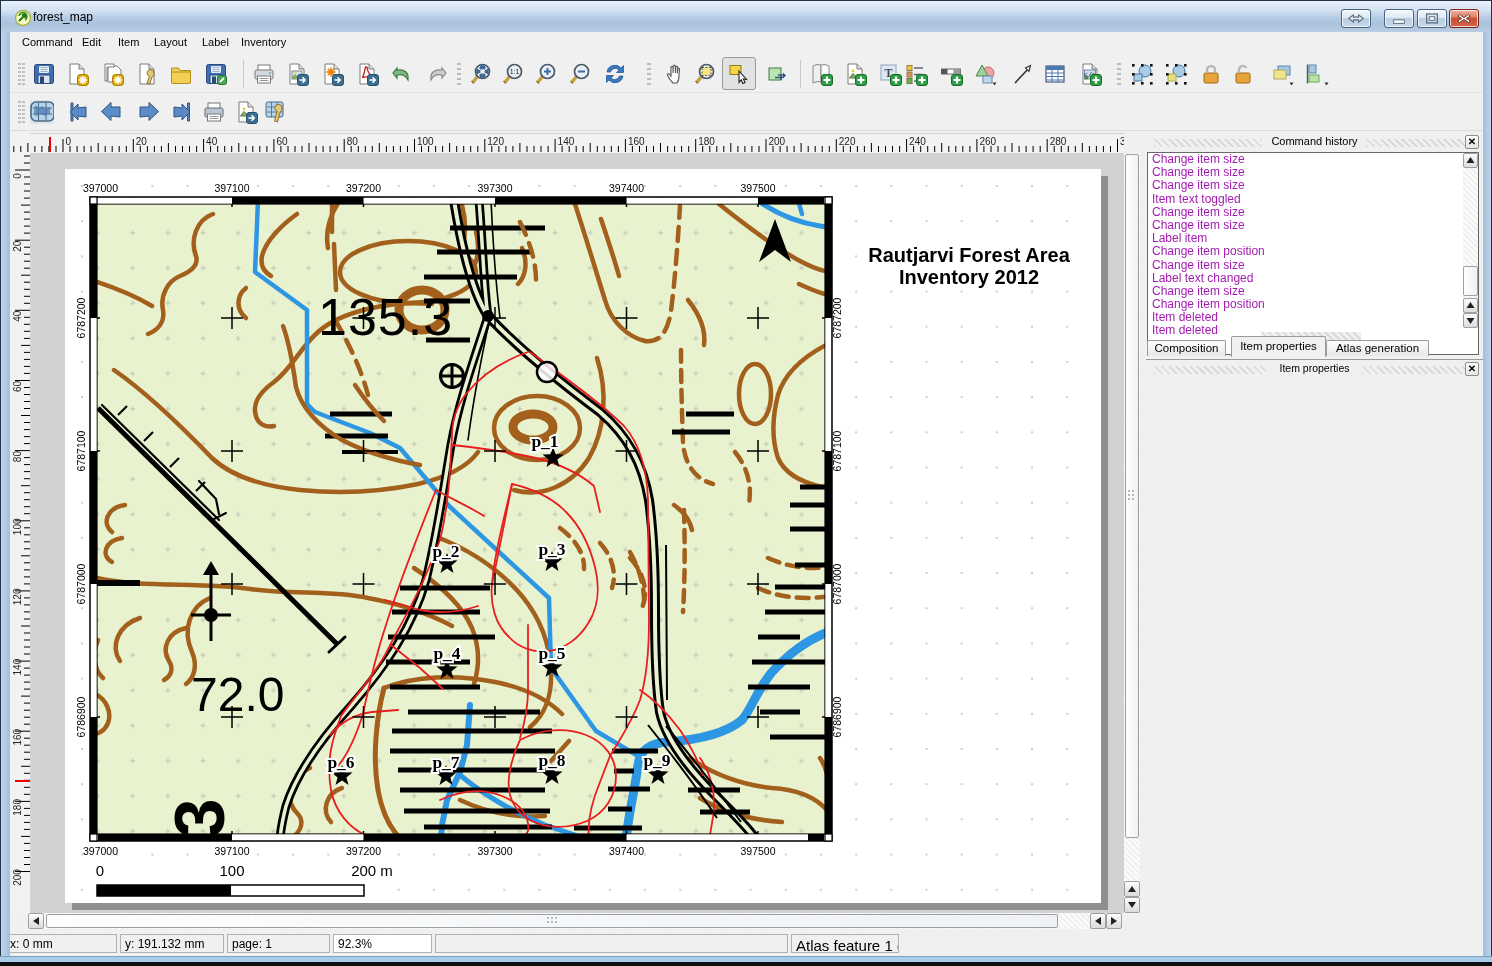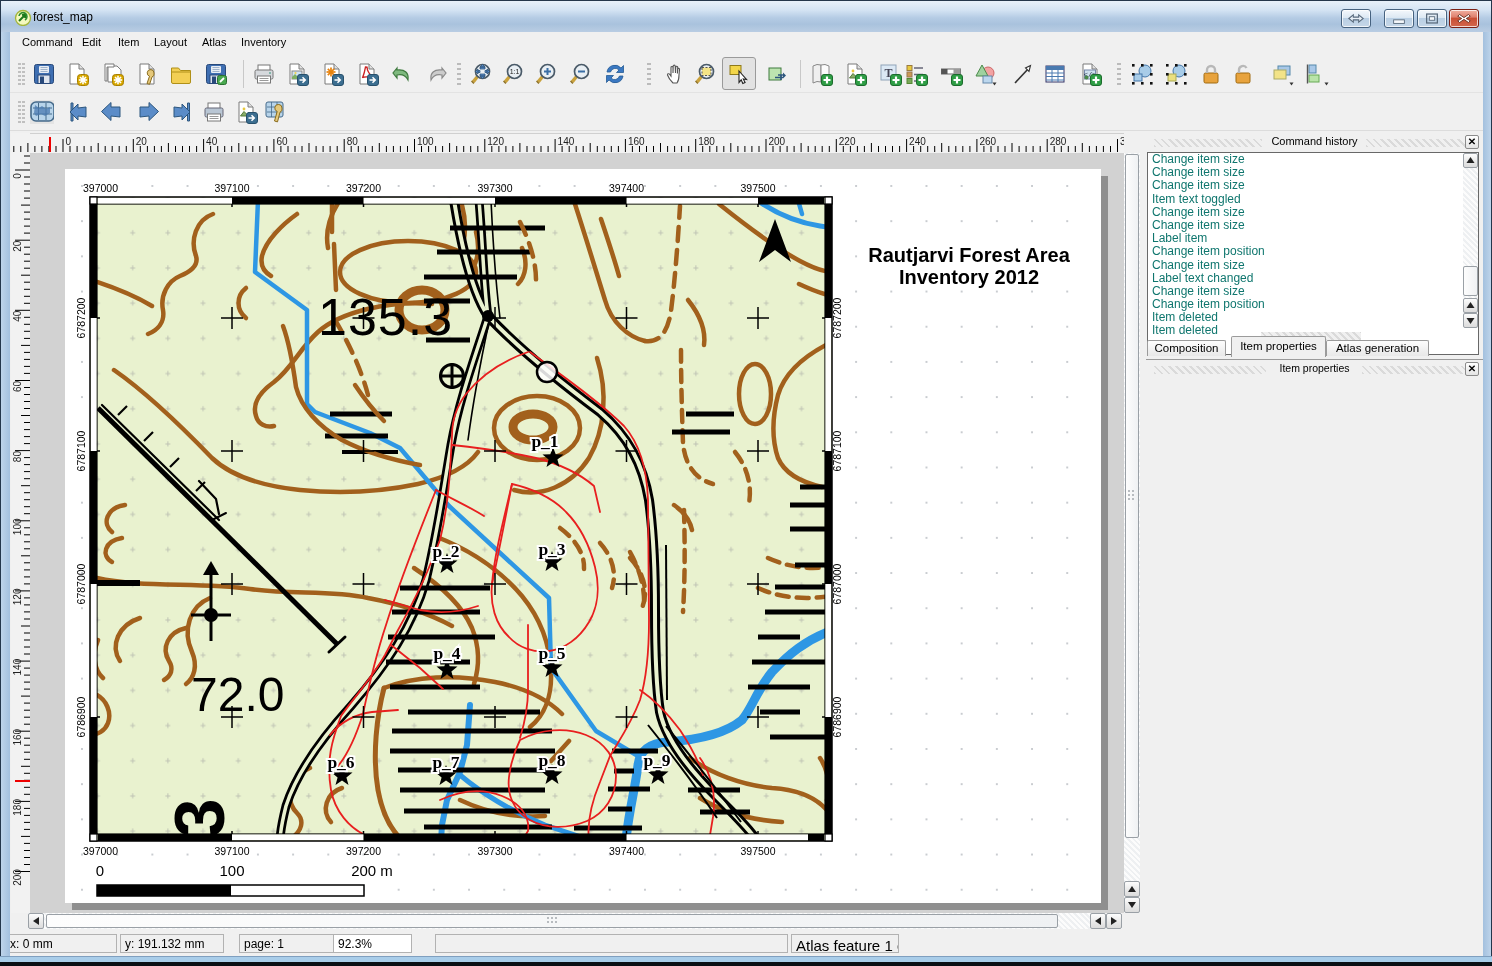--- a/index.html
+++ b/index.html
@@ -28,21 +28,21 @@
 #pgshadow-b{position:absolute;left:41.5px;top:750px;width:1036px;height:7px;background:#8f8f8f}
 #mapsvg{left:64px;top:169px;width:1036px;height:734px}
 #vscroll{left:1124px;top:153px;width:16px;height:760px;background:repeating-linear-gradient(45deg,#fcfcfc 0 2px,#eef0f2 2px 4px)}
 #hscroll{left:28px;top:913px;width:1094px;height:16px;background:repeating-linear-gradient(45deg,#fcfcfc 0 2px,#eef0f2 2px 4px)}
 .sbtn{position:absolute;background:linear-gradient(#fdfdfd,#e8e8e8 60%,#dcdcdc);border:1px solid #9aa0a6;border-radius:2px}
 .sthumb{position:absolute;background:linear-gradient(90deg,#fdfdfd,#eff1f3);border:1px solid #9aa0a6;border-radius:2px}
 #rpanel{left:1146px;top:133px;width:337px;height:796px;background:#f0f0f0}
 .dockhead{position:absolute;left:2px;width:333px;height:16px;font-size:11px;text-align:center;color:#000}
 .docktex{position:absolute;top:4px;height:8px;background:repeating-linear-gradient(45deg,#dadada 0 2px,#f0f0f0 2px 5px)}
 .dockx{position:absolute;width:14px;height:14px;border:1px solid #8b8b8b;border-radius:2px;background:linear-gradient(#fff,#e4e4e4);font-size:10px;font-weight:bold;text-align:center;line-height:12px}
-#histlist{position:absolute;left:1px;top:19px;width:332px;height:203px;background:#fff;border:1px solid #686868;font-size:12px;color:#0f766e;overflow:hidden}
+#histlist{position:absolute;left:1px;top:19px;width:332px;height:203px;background:#fff;border:1px solid #686868;font-size:12px;color:#a21caf;overflow:hidden}
 #histlist div{padding-left:4px;height:13.2px;line-height:13.2px}
 .tab{position:absolute;top:207px;height:16px;background:linear-gradient(#fdfdfd,#e8e8e8);border:1px solid #9b9b9b;border-bottom:none;border-radius:2px 2px 0 0;text-align:center;font-size:11.5px;white-space:nowrap}
 .tabsel{top:203px;height:21px;background:#f0f0f0;z-index:2}
 #statusbar{left:1px;top:929px;width:1482px;height:27px;background:#f0f0f0;font-size:12px}
 .stbox{position:absolute;top:5px;height:19px;border:1px solid #b2b2b2;padding:2px 4px;background:#f0f0f0;white-space:nowrap;overflow:hidden}
 #winborder-l{left:0;top:32px;width:1px;height:924px;background:#24364b}
 #winborder-l2{left:1px;top:32px;width:9px;height:924px;background:linear-gradient(90deg,#bed4ea,#a3c0de)}
 #winborder-r{left:1491px;top:32px;width:1px;height:924px;background:#24364b}
 #winborder-r2{left:1483px;top:32px;width:8px;height:924px;background:linear-gradient(90deg,#a3c0de,#bed4ea)}
 #winbottom{left:0;top:956px;width:1492px;height:10px;background:linear-gradient(#7f9fbf 0 1px,#a9cde9 1px 6px,#0b0f14 6px)}
@@ -75,21 +75,21 @@
 <div class="abs winbtn" id="btn-close" style="left:1449px;width:30px">
     <svg class="winglyph" viewBox="0 0 30 19">
       <path d="M10 5 L15 8.5 L20 5 L22 7 L17.5 9.5 L22 12 L20 14 L15 10.5 L10 14 L8 12 L12.5 9.5 L8 7 Z" fill="#fff" stroke="#5f2d20" stroke-width="1"></path>
     </svg>
   </div>
 <div class="abs" id="menubar">
 <span class="mitem" style="left:21px">Command</span>
 <span class="mitem" style="left:81px">Edit</span>
 <span class="mitem" style="left:117px">Item</span>
 <span class="mitem" style="left:153px">Layout</span>
-<span class="mitem" style="left:201px">Atlas</span>
+<span class="mitem" style="left:201px">Label</span>
 <span class="mitem" style="left:240px">Inventory</span>
 </div>
 <div class="abs" id="tb1">
     <div class="thandle" style="left:17px"></div>
     <div class="thandle" style="left:21px"></div>
     <div class="tsep" style="left:242px"></div>
     <div class="tdots" style="left:456px"></div>
     <div class="tdots" style="left:646px"></div>
     <div class="tsep" style="left:799px"></div>
     <div class="tdots" style="left:1116px"></div>
@@ -403,22 +403,22 @@
 <div id="page"></div>
 <div id="pgshadow-r"></div>
     <div id="pgshadow-b"></div>
 </div>
 <div class="abs" id="vscroll"></div>
 <div class="abs" id="hscroll"></div>
 <div class="abs" id="rpanel"></div>
 <div class="abs" id="statusbar">
 <div class="stbox" style="left:4px;width:112px">x: 0 mm</div>
 <div class="stbox" style="left:119px;width:104px">y: 191.132 mm</div>
-<div class="stbox" style="left:238px;width:103px">page: 1</div>
-<div class="stbox" style="left:332px;width:79px;background:#fff">92.3%</div>
+<div class="stbox" style="left:226px;width:103px">page: 1</div>
+<div class="stbox" style="left:332px;width:99px;background:#fff">92.3%</div>
 
 <div class="stbox" style="left:434px;width:353px"></div>
 <div class="stbox" style="left:790px;width:108px;font-size:15px">Atlas feature 1 of 21</div>
 </div>
 <div class="abs" id="winborder-l"></div>
 <div class="abs" id="winborder-l2"></div>
 <div class="abs" id="winborder-r"></div>
 <div class="abs" id="winborder-r2"></div>
 <div class="abs" id="winbottom"></div>
 <svg class="abs" style="left:11px;top:133px" width="1113" height="20" viewBox="0 0 1113 20">

